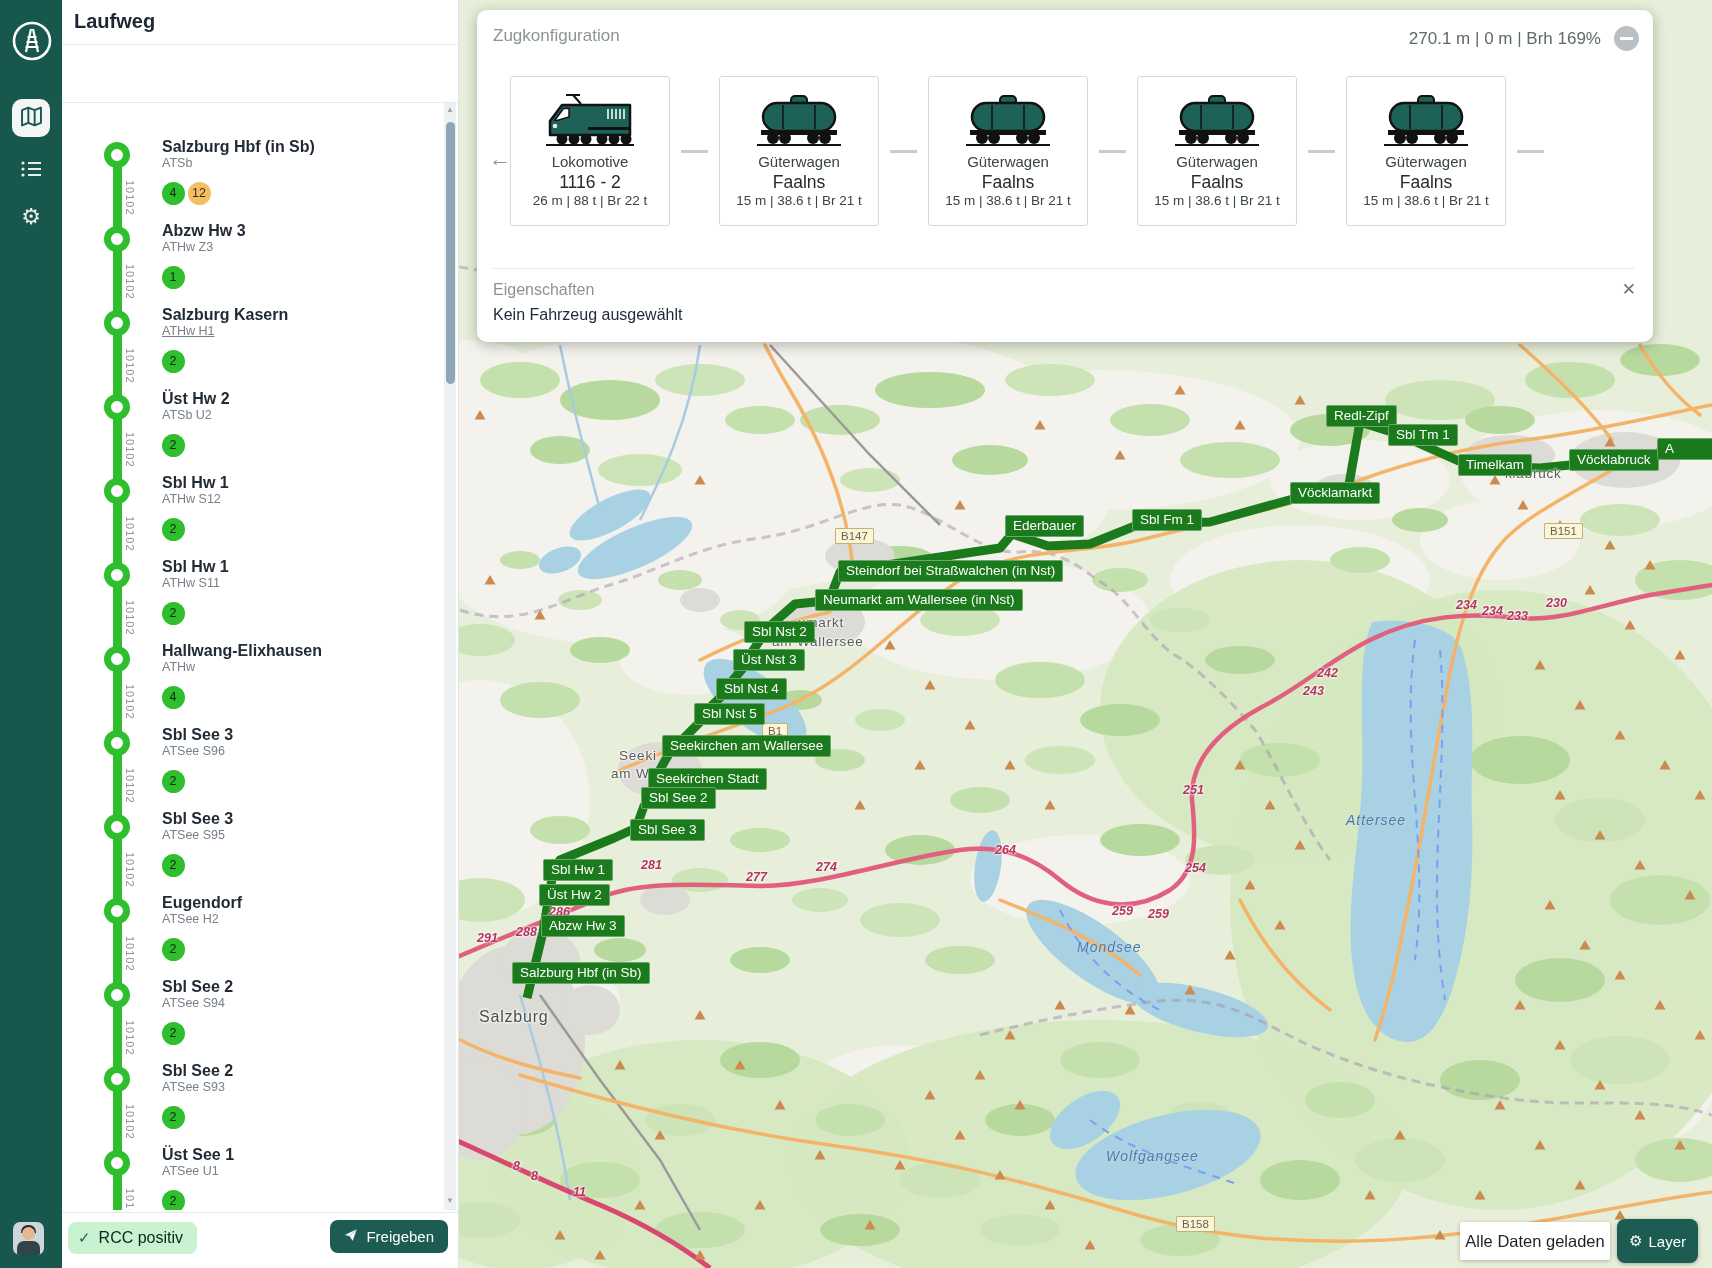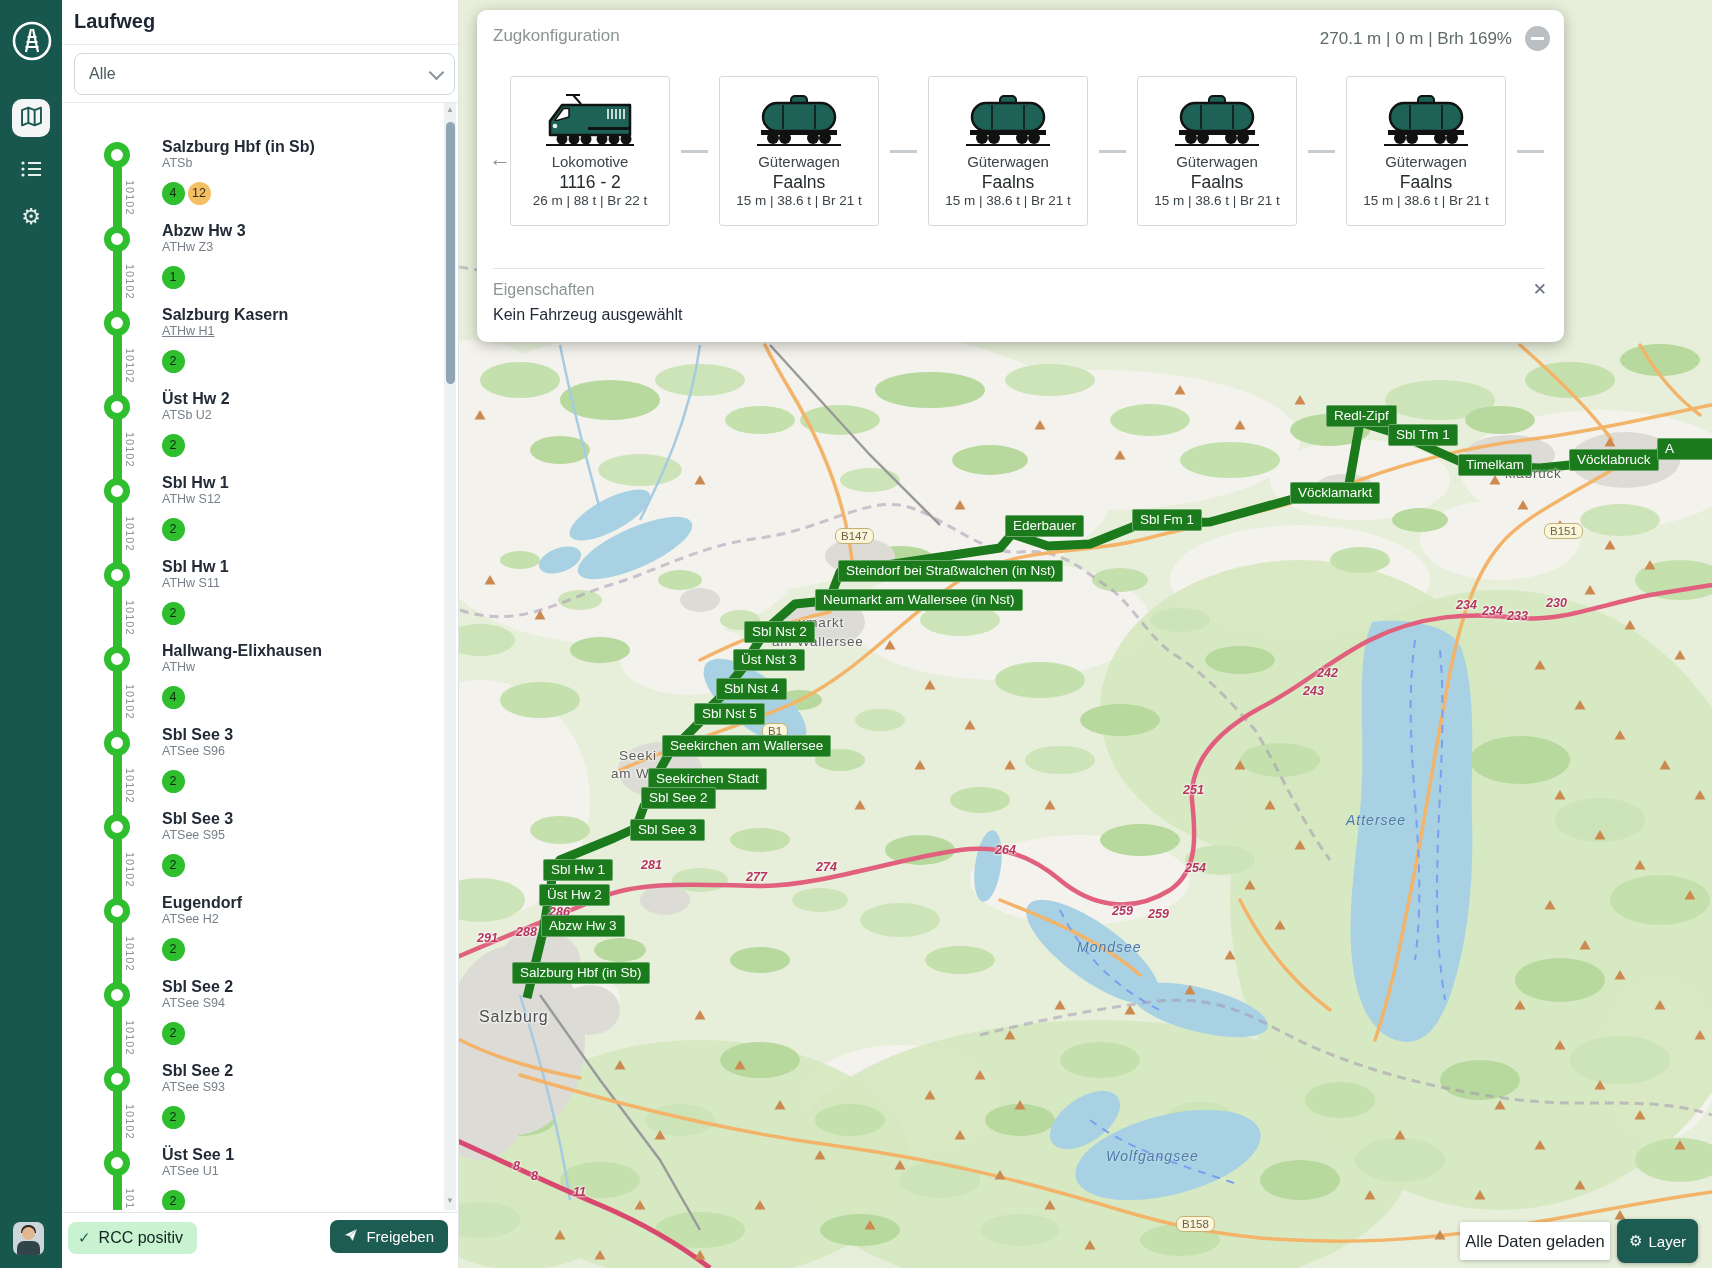--- a/index.html
+++ b/index.html
@@ -5,37 +5,37 @@
   html,body{margin:0;padding:0;background:#e2edd3;}
   #app{position:relative;width:1712px;height:1268px;overflow:hidden;
        font-family:"Liberation Sans",sans-serif;-webkit-font-smoothing:antialiased;}
   
   #map{position:absolute;left:0;top:0;width:1712px;height:1268px;background:#e7efda;}
   #map svg{position:absolute;left:0;top:0;}
   .mlabel{position:absolute;background:#1b7a1b;color:#fff;font-size:13.5px;line-height:1;
           padding:3px 7px;border:1px solid rgba(255,255,255,.35);border-radius:2px;
           white-space:nowrap;z-index:3;cursor:pointer;}
   .rbadge{position:absolute;background:#fbf6d9;color:#6e6248;border:1.5px solid #c2b277;
-          border-radius:7px;font-size:11.5px;padding:1px 5px;z-index:2;white-space:nowrap;}
+          border-radius:1px;font-size:11.5px;padding:1px 5px;z-index:2;white-space:nowrap;}
   .rnum{position:absolute;color:#b5355f;font-size:12.5px;font-weight:bold;z-index:2;
         text-shadow:0 0 3px #fff,0 0 3px #fff;white-space:nowrap;font-style:italic;}
   .city{position:absolute;color:#4c4c4c;font-size:16px;letter-spacing:.8px;z-index:2;
         text-shadow:0 0 3px #fff,0 0 3px #fff,0 0 3px #fff;white-space:nowrap;}
   .city.small{font-size:13.5px;color:#5a5a5a;}
   .lake-label{position:absolute;color:#4e79a6;font-size:14px;font-style:italic;z-index:2;
         letter-spacing:1px;text-shadow:0 0 2px #cfe6f0;white-space:nowrap;}
   .toast{position:absolute;left:1460px;top:1222px;width:150px;height:38px;background:#fff;
          color:#1c2327;font-size:16.5px;display:flex;align-items:center;justify-content:center;
          box-shadow:0 1px 4px rgba(0,0,0,.25);z-index:6;white-space:nowrap;border-radius:2px;}
   .layer-btn{position:absolute;left:1617px;top:1219px;width:81px;height:44px;background:#1d5c52;
          border:none;border-radius:8px;color:#fff;font-size:15px;display:flex;gap:6px;
          align-items:center;justify-content:center;z-index:6;cursor:pointer;
          font-family:"Liberation Sans",sans-serif;box-shadow:0 1px 4px rgba(0,0,0,.3);}
   
-  #zug-panel{position:absolute;left:477px;top:10px;width:1087px;height:332px;background:#fff;
+  #zug-panel{position:absolute;left:477px;top:10px;width:1176px;height:332px;background:#fff;
          border-radius:10px;box-shadow:0 3px 14px rgba(0,0,0,.28);z-index:10;}
   .zk-title{position:absolute;left:16px;top:16px;font-size:17px;color:#8b9494;}
   .zk-stats{position:absolute;right:52px;top:19px;font-size:17px;color:#5f6a6a;}
   .zk-collapse{position:absolute;right:14px;top:16px;width:25px;height:25px;border-radius:50%;
          background:#b9bfc3;cursor:pointer;}
   .zk-collapse::after{content:"";position:absolute;left:6px;top:11px;width:13px;height:3px;background:#fff;}
   .zk-arrow{position:absolute;left:12px;top:136px;font-size:22px;color:#8b9494;cursor:pointer;}
   #vehicle-row{position:absolute;left:33px;top:66px;height:150px;display:flex;align-items:center;}
   .vcard{width:158px;height:148px;border:1px solid #d8d8d8;border-radius:3px;background:#fff;
          display:flex;flex-direction:column;align-items:center;cursor:pointer;flex:none;}
@@ -560,24 +560,20 @@
     <div class="avatar">
       <span class="hair"></span>
         <span class="head"></span>
         <span class="body"></span>
     </div>
   </aside>
 
   <section id="laufweg-panel">
     <div class="lw-title">Laufweg</div>
     <div class="lw-div1"></div>
-    <div class="lw-select">
-      <span class="val">Alle</span>
-      <span class="chev"></span>
-    </div>
     <div class="lw-div2"></div>
     <div id="station-list">
         <div class="tl-line"></div>
         <div class="tl-node" style="top: 39px;"></div>
         <div class="st-name" style="top: 35px;">Salzburg Hbf (in Sb)</div>
         <div class="st-code" style="top: 53px;">ATSb</div>
         <div class="st-badge green" style="top: 78.5px; left: 99.5px;">4</div>
         <div class="st-badge orange" style="top: 78.5px; left: 125.5px;">12</div>
         <div class="tl-num" style="top: 77px;">10102</div>
         <div class="tl-node" style="top: 123px;"></div>

